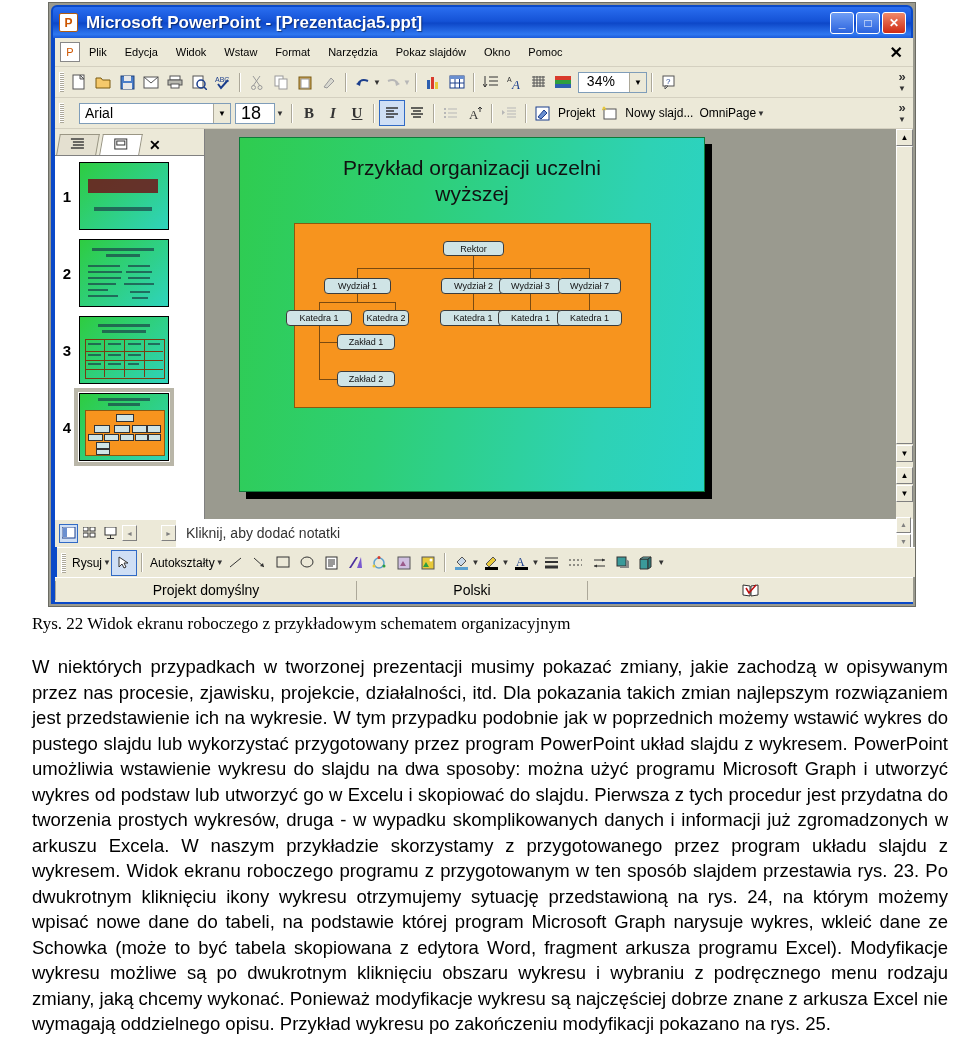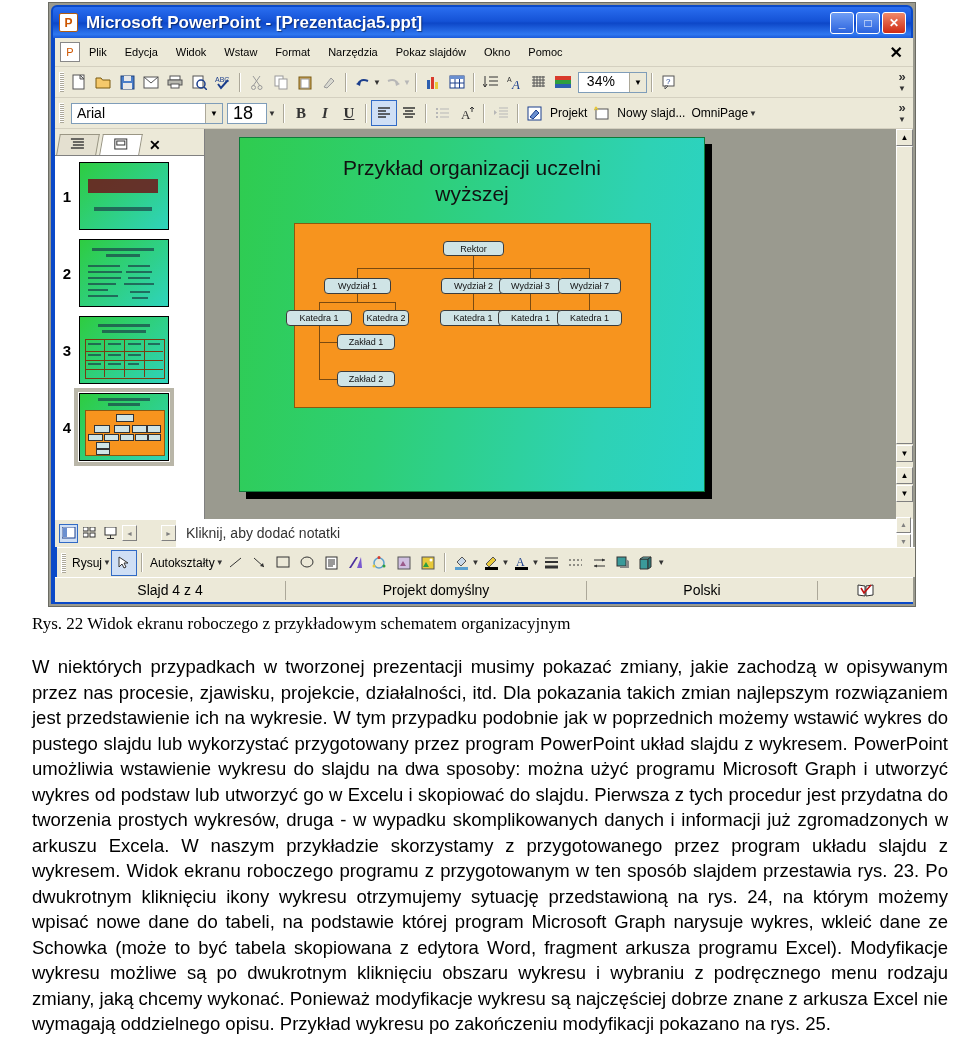--- a/index.html
+++ b/index.html
@@ -41,21 +41,21 @@
         background:repeating-linear-gradient(180deg,#fff 0 1px,#aca899 1px 2px);border-left:1px solid #fff;}
   .tbtn{width:24px;height:24px;display:flex;align-items:center;justify-content:center;font-size:14px;color:#333;position:relative;}
   .sep{width:1px;height:19px;background:#aca899;margin:0 4px;border-right:1px solid #fff;}
   .caret{font-size:8px;color:#333;margin-left:-2px;}
   .zoombox{width:69px;height:21px;background:#fff;border:1px solid #7f9db9;display:flex;align-items:flex-start;
            font-size:14px;padding-left:8px;box-sizing:border-box;margin-left:3px;}
   .zoomarrow{margin-left:auto;width:16px;height:19px;background:#ece9d8;border-left:1px solid #aca899;
              display:flex;align-items:center;justify-content:center;font-size:8px;}
   .chev{margin-left:auto;padding-right:7px;font-size:13px;font-weight:bold;color:#333;line-height:.8;text-align:center;}
   .fontbox{width:152px;height:21px;background:#fff;border:1px solid #7f9db9;display:flex;align-items:center;
-           font-size:14px;padding-left:5px;box-sizing:border-box;margin-left:4px;}
+           font-size:14px;padding-left:5px;box-sizing:border-box;margin-left:12px;}
   .sizebox{width:40px;height:21px;background:#fff;border:1px solid #7f9db9;display:flex;align-items:center;
            font-size:18px;padding-left:5px;box-sizing:border-box;margin-left:4px;}
   .tlabel{font-size:12px;color:#000;padding:0 3px;white-space:nowrap;}
   .fmt{font-size:15px;font-weight:bold;}
 
   
   .workarea{position:absolute;left:2px;top:122px;width:858px;height:390px;background:#9a9a8f;box-sizing:border-box;}
   
   .outpane{position:absolute;left:0;top:0;width:150px;height:390px;background:#fff;border-right:1px solid #808080;box-sizing:border-box;}
   .pane-tabs{height:26px;background:#ece9d8;display:flex;align-items:flex-end;border-bottom:1px solid #808080;}
@@ -715,21 +715,20 @@
           <svg width="16" height="14">
               <path d="M1 3 L9 3 L9 13 L1 13 Z" fill="#3a9a9a" stroke="#333"></path>
               <path d="M1 3 L4 1 L12 1 L9 3 Z" fill="#6ac0c0" stroke="#333"></path>
               <path d="M9 3 L12 1 L12 11 L9 13 Z" fill="#2a7a7a" stroke="#333"></path>
             </svg>
           </div>
         <div class="caret">▼</div>
       </div>
 
       <div class="statusbar">
-        <div class="stcell" style="width:230px;border-left:none">Slajd 4 z 4</div>
         <div class="stcell" style="width:300px">Projekt domyślny</div>
         <div class="stcell" style="width:230px">Polski</div>
         <div class="stcell" style="flex:1">
           <svg width="18" height="15">
               <path d="M1 2 L8 3 L8 13 L1 12 Z" fill="#fff" stroke="#333"></path>
               <path d="M16 2 L9 3 L9 13 L16 12 Z" fill="#fff" stroke="#333"></path>
               <path d="M4 5 L7 10 L14 2" fill="none" stroke="#c01010" stroke-width="1.6"></path>
             </svg>
         </div>
       </div>

